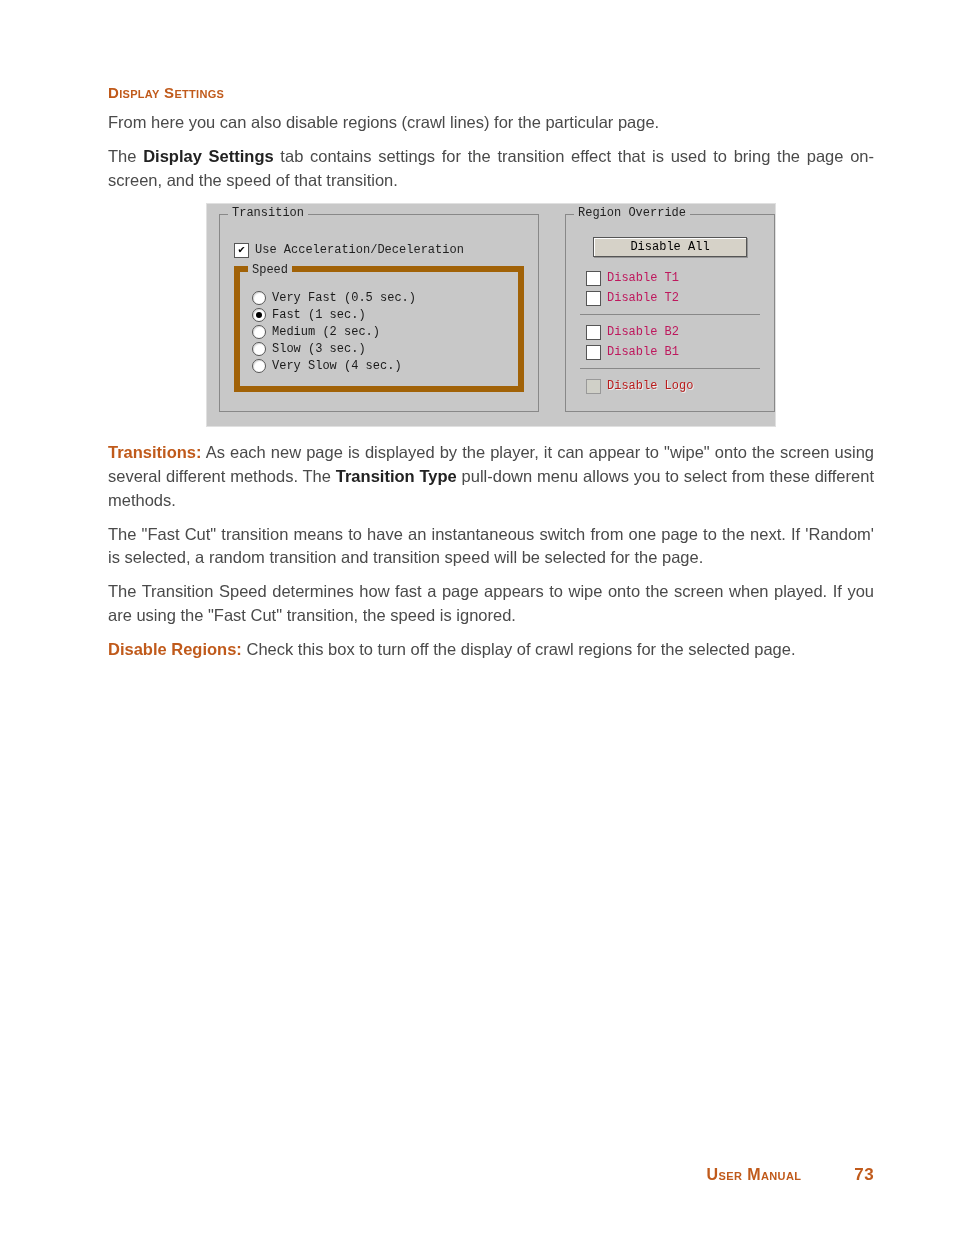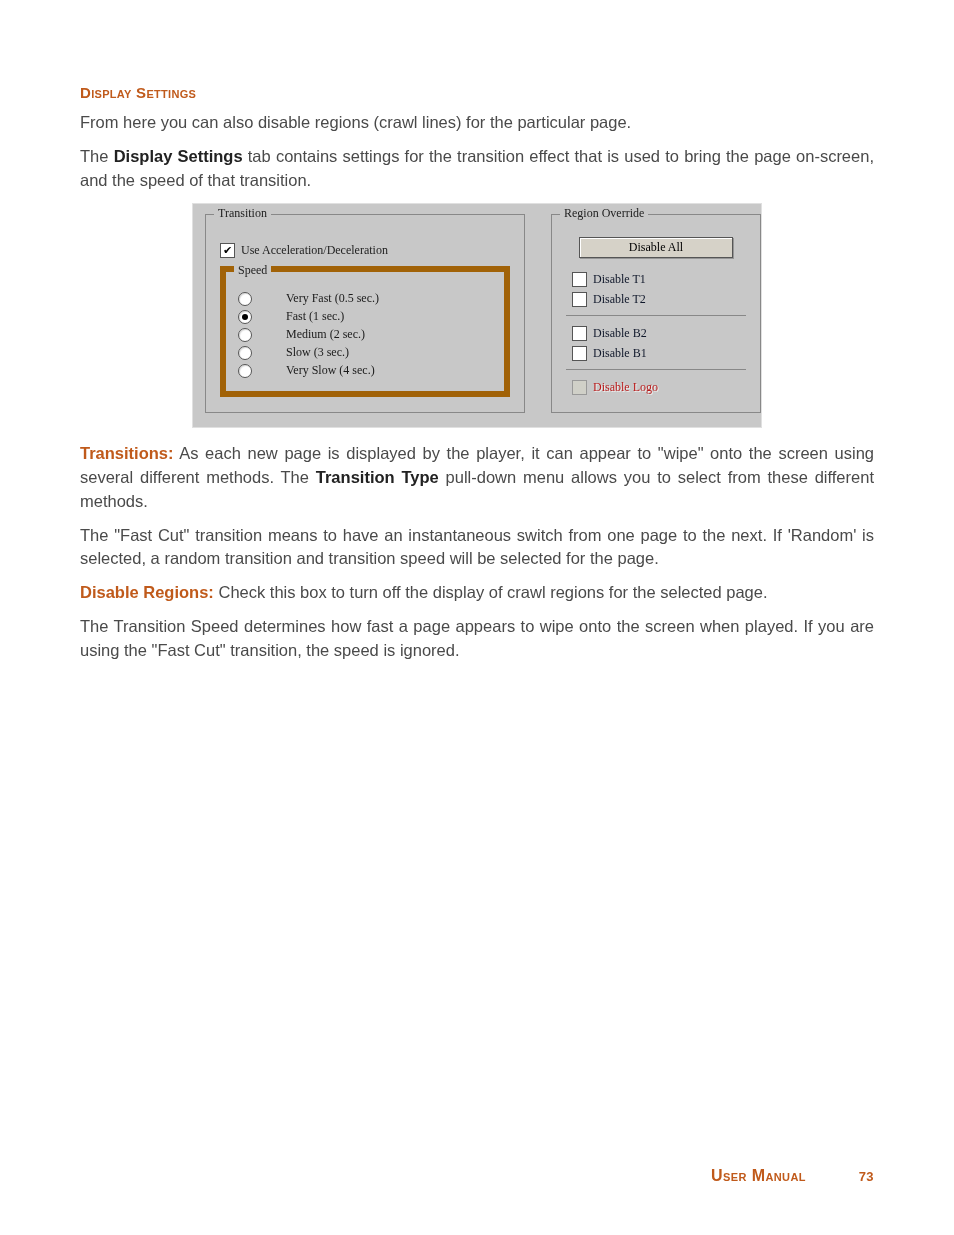--- a/index.html
+++ b/index.html
@@ -7,20 +7,21 @@
     padding: 0;
     font-family: Arial, Helvetica, sans-serif;
     background: #ffffff;
     width: 954px;
     height: 1235px;
     position: relative;
     color: #333;
   }
   .page {
     padding: 84px 80px 0 80px;
+    margin-left: 28px;
   }
   .section-heading {
     color: #c05a1b;
     font-weight: bold;
     font-variant: small-caps;
     font-size: 15px;
     margin-bottom: 10px;
     letter-spacing: 0.3px;
   }
   .para {
@@ -33,21 +34,21 @@
   .para .b { font-weight: bold; color: #222; }
   .para .bc { font-weight: bold; color: #c05a1b; }
   
   .dialog {
     width: 544px;
     margin: 8px auto 14px auto;
     background: #c8c8c8;
     padding: 10px 12px 14px 12px;
     display: flex;
     gap: 26px;
-    font-family: Liberation Serif, serif;
+    font-family: Liberation Mono, monospace;
     border: 1px solid #e0e0e0;
   }
   .group {
     border: 1px solid #888;
     position: relative;
     padding: 22px 14px 12px 14px;
   }
   .group-title {
     position: absolute;
     top: -9px;
@@ -146,61 +147,60 @@
     padding: 0 4px;
     font-size: 12px;
     color: #222;
   }
   .speed-opt {
     display:flex;
     align-items:flex-end;
     font-size:12px;
     margin:3px 0;
     color:#1a1a1a;
-    gap:28px;
   }
   .region-btn {
     display:block;
     width: 140px;
     margin: 0 auto 14px auto;
     background:#d6d2c8;
     border:1px solid #555;
     box-shadow: 1px 1px 0 #fff inset, 1px 1px 0 rgba(0,0,0,.25);
     font-size:12px;
     text-align:center;
     padding:2px 6px;
     color:#000;
   }
   .region-item {
     display:flex;
     align-items:center;
     font-size:12px;
     margin:5px 0 5px 6px;
-    color:#0f172a;
+    color:#be185d;
   }
   .region-item.disabled { color:#b91c1c; text-shadow: 1px 1px 0 #eee; }
   .region-sep {
     border: none;
     border-top: 1px solid #888;
     margin: 8px 0 10px 0;
   }
   .footer {
     position: absolute;
     bottom: 50px;
     right: 80px;
     font-variant: small-caps;
     font-size: 16px;
     color: #c05a1b;
     font-weight: bold;
     letter-spacing: 0.4px;
   }
   .footer .num {
     display:inline-block;
     margin-left: 48px;
-    font-size: 13px;
+    font-size: 17px;
     font-variant: normal;
   }
 </style>
 </head>
 <body>
 
 <div class="page">
   <div class="section-heading">Display Settings</div>
 
   <p class="para">From here you can also disable regions (crawl lines) for the particular page.</p>
@@ -275,22 +275,22 @@
         <span class="chk disabled"></span>
         <span>Disable Logo</span>
       </div>
     </div>
   </div>
 
   <p class="para">
     <span class="bc">Transitions:</span><span> As each new page is displayed by the player, it can appear to "wipe" onto the screen using several different methods. The </span><span class="b">Transition Type</span><span> pull-down menu allows you to select from these different methods.</span>
   </p>
   <p class="para">The "Fast Cut" transition means to have an instantaneous switch from one page to the next. If 'Random' is selected, a random transition and transition speed will be selected for the page.</p>
+  <p class="para">The Transition Speed determines how fast a page appears to wipe onto the screen when played. If you are using the "Fast Cut" transition, the speed is ignored.</p>
   <p class="para">
     <span class="bc">Disable Regions:</span><span> Check this box to turn off the display of crawl regions for the selected page.</span>
   </p>
-  <p class="para">The Transition Speed determines how fast a page appears to wipe onto the screen when played. If you are using the "Fast Cut" transition, the speed is ignored.</p>
 </div>
 
 <div class="footer">
   <span>User Manual</span>
   <span class="num">73</span>
 </div>
 
 </body></html>

